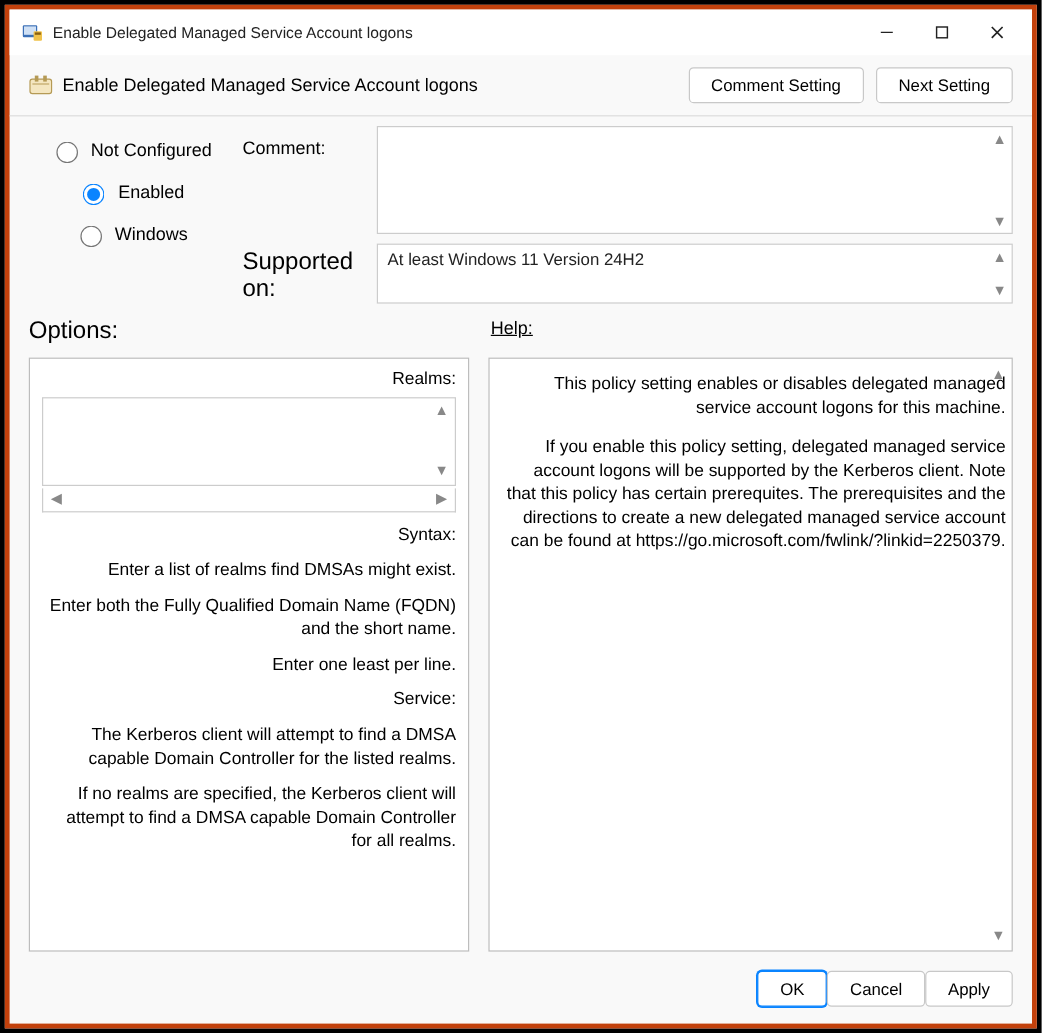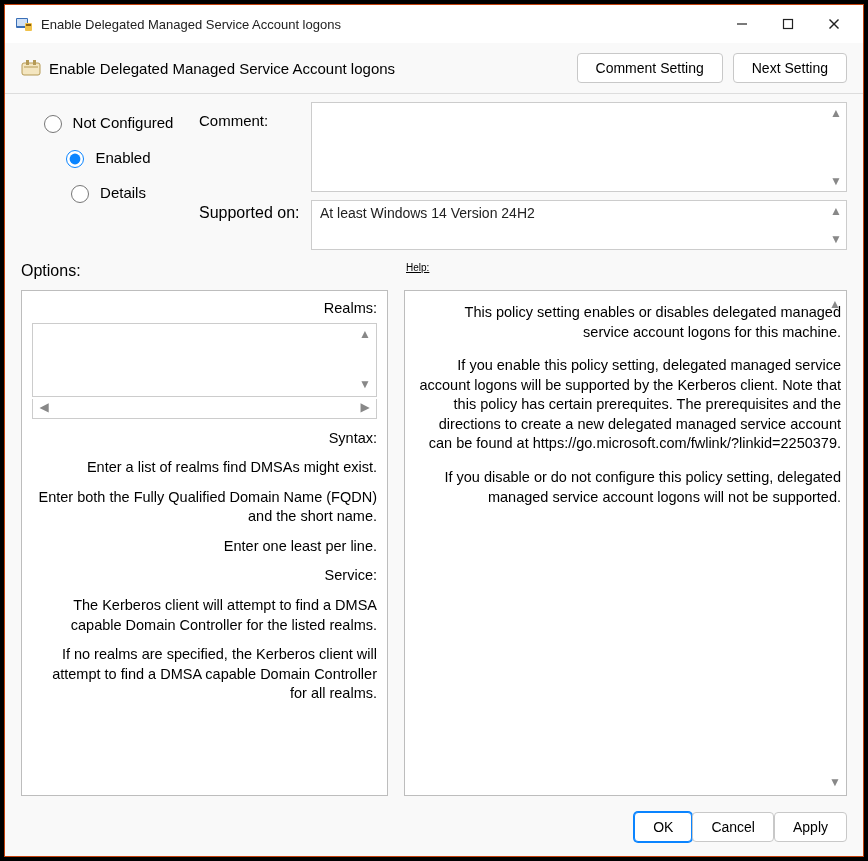--- a/index.html
+++ b/index.html
@@ -7,21 +7,21 @@
       margin: 0;
       font-family: "Segoe UI", Tahoma, Arial, sans-serif;
       font-size: 14px;
       background: #000;
       padding: 4px;
     }
     .window {
       width: 860px;
       height: 853px;
       background: #f9f9f9;
-      border: 1px solid #c2410c;
+      border: 4px solid #c2410c;
       display: flex;
       flex-direction: column;
       position: relative;
     }
     .titlebar {
       height: 38px;
       background: #fff;
       display: flex;
       align-items: center;
       padding: 0 6px 0 10px;
@@ -99,21 +99,21 @@
     .labels-col {
       width: 104px;
       padding-top: 10px;
     }
     .labels-col .lbl {
       height: 78px;
       font-size: 15px;
     }
     .labels-col .lbl2 {
       padding-top: 14px;
-      font-size: 16px;
+      font-size: 20px;
     }
     .fields-col {
       flex: 1;
       display: flex;
       flex-direction: column;
       gap: 8px;
     }
     .textarea-wrap {
       position: relative;
       border: 1px solid #ccc;
@@ -134,22 +134,22 @@
       color: #888;
       font-size: 12px;
     }
     .scroll-arrow.up { top: 2px; }
     .scroll-arrow.down { bottom: 2px; }
     .section-labels {
       display: flex;
       padding: 6px 16px 4px 16px;
       gap: 18px;
     }
-    .section-labels .lab-left { width: 367px; font-size: 16px; }
-    .section-labels .lab-right { flex: 1; font-size: 10px; text-decoration: underline; }
+    .section-labels .lab-left { width: 367px; font-size: 20px; }
+    .section-labels .lab-right { flex: 1; font-size: 15px; text-decoration: underline; }
     .columns {
       display: flex;
       gap: 16px;
       padding: 6px 16px 6px 16px;
       flex: 1;
       min-height: 0;
     }
     .panel {
       border: 1px solid #bdbdbd;
       background: #fff;
@@ -251,34 +251,34 @@
       <label class="radio-opt">
         <input type="radio" name="state" style="">
         <span>Not Configured</span>
       </label>
       <label class="radio-opt">
         <input type="radio" name="state" checked="" style="">
         <span>Enabled</span>
       </label>
       <label class="radio-opt">
         <input type="radio" name="state" style="">
-        <span>Details</span>
+        <span>Windows</span>
       </label>
     </div>
     <div class="labels-col">
       <div class="lbl">Comment:</div>
       <div class="lbl2">Supported on:</div>
     </div>
     <div class="fields-col">
       <div class="textarea-wrap">
         <span class="scroll-arrow up">▲</span>
         <span class="scroll-arrow down">▼</span>
       </div>
       <div class="textarea-wrap short">
-        <div class="support-text">At least Windows 14 Version 24H2</div>
+        <div class="support-text">At least Windows 11 Version 24H2</div>
         <span class="scroll-arrow up">▲</span>
         <span class="scroll-arrow down">▼</span>
       </div>
     </div>
   </div>
 
   <div class="section-labels">
     <div class="lab-left">Options:</div>
     <div class="lab-right">Help:</div>
   </div>
@@ -299,21 +299,20 @@
       <p>Enter both the Fully Qualified Domain Name (FQDN) and the short name.</p>
       <p>Enter one least per line.</p>
       <p>Service:</p>
       <p>The Kerberos client will attempt to find a DMSA capable Domain Controller for the listed realms.</p>
       <p>If no realms are specified, the Kerberos client will attempt to find a DMSA capable Domain Controller for all realms.</p>
     </div>
 
     <div class="panel right">
       <p>This policy setting enables or disables delegated managed service account logons for this machine.</p>
       <p>If you enable this policy setting, delegated managed service account logons will be supported by the Kerberos client. Note that this policy has certain prerequites. The prerequisites and the directions to create a new delegated managed service account can be found at https://go.microsoft.com/fwlink/?linkid=2250379.</p>
-      <p>If you disable or do not configure this policy setting, delegated managed service account logons will not be supported.</p>
       <span class="sarrow" style="right:2px; top:4px;">▲</span>
       <span class="sarrow" style="right:2px; bottom:4px;">▼</span>
     </div>
   </div>
 
   <div class="footer">
     <button class="btn primary">OK</button>
     <button class="btn">Cancel</button>
     <button class="btn">Apply</button>
   </div>

